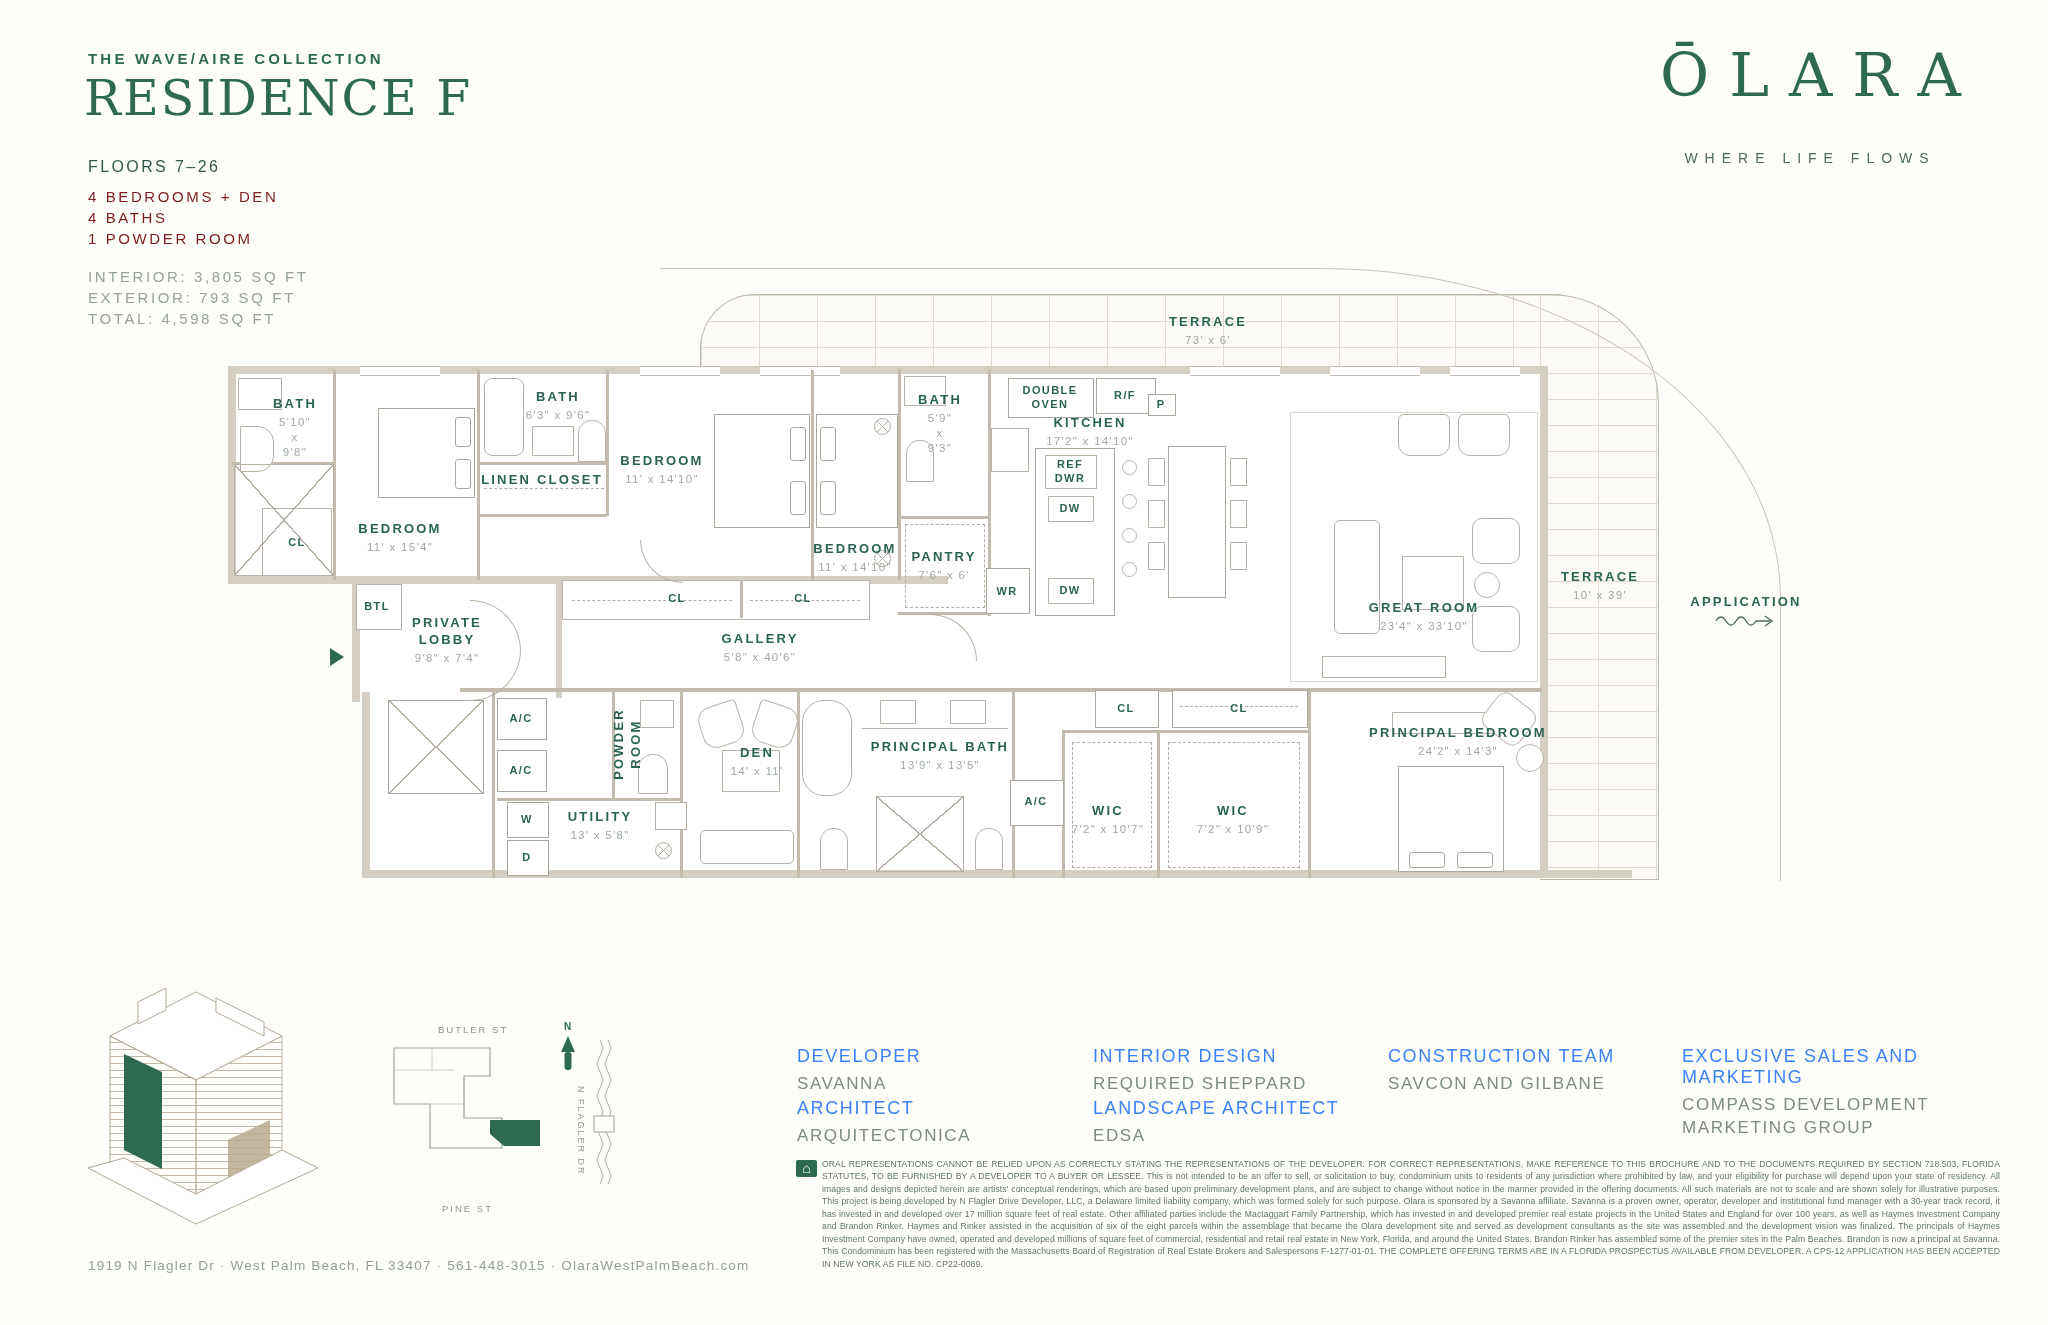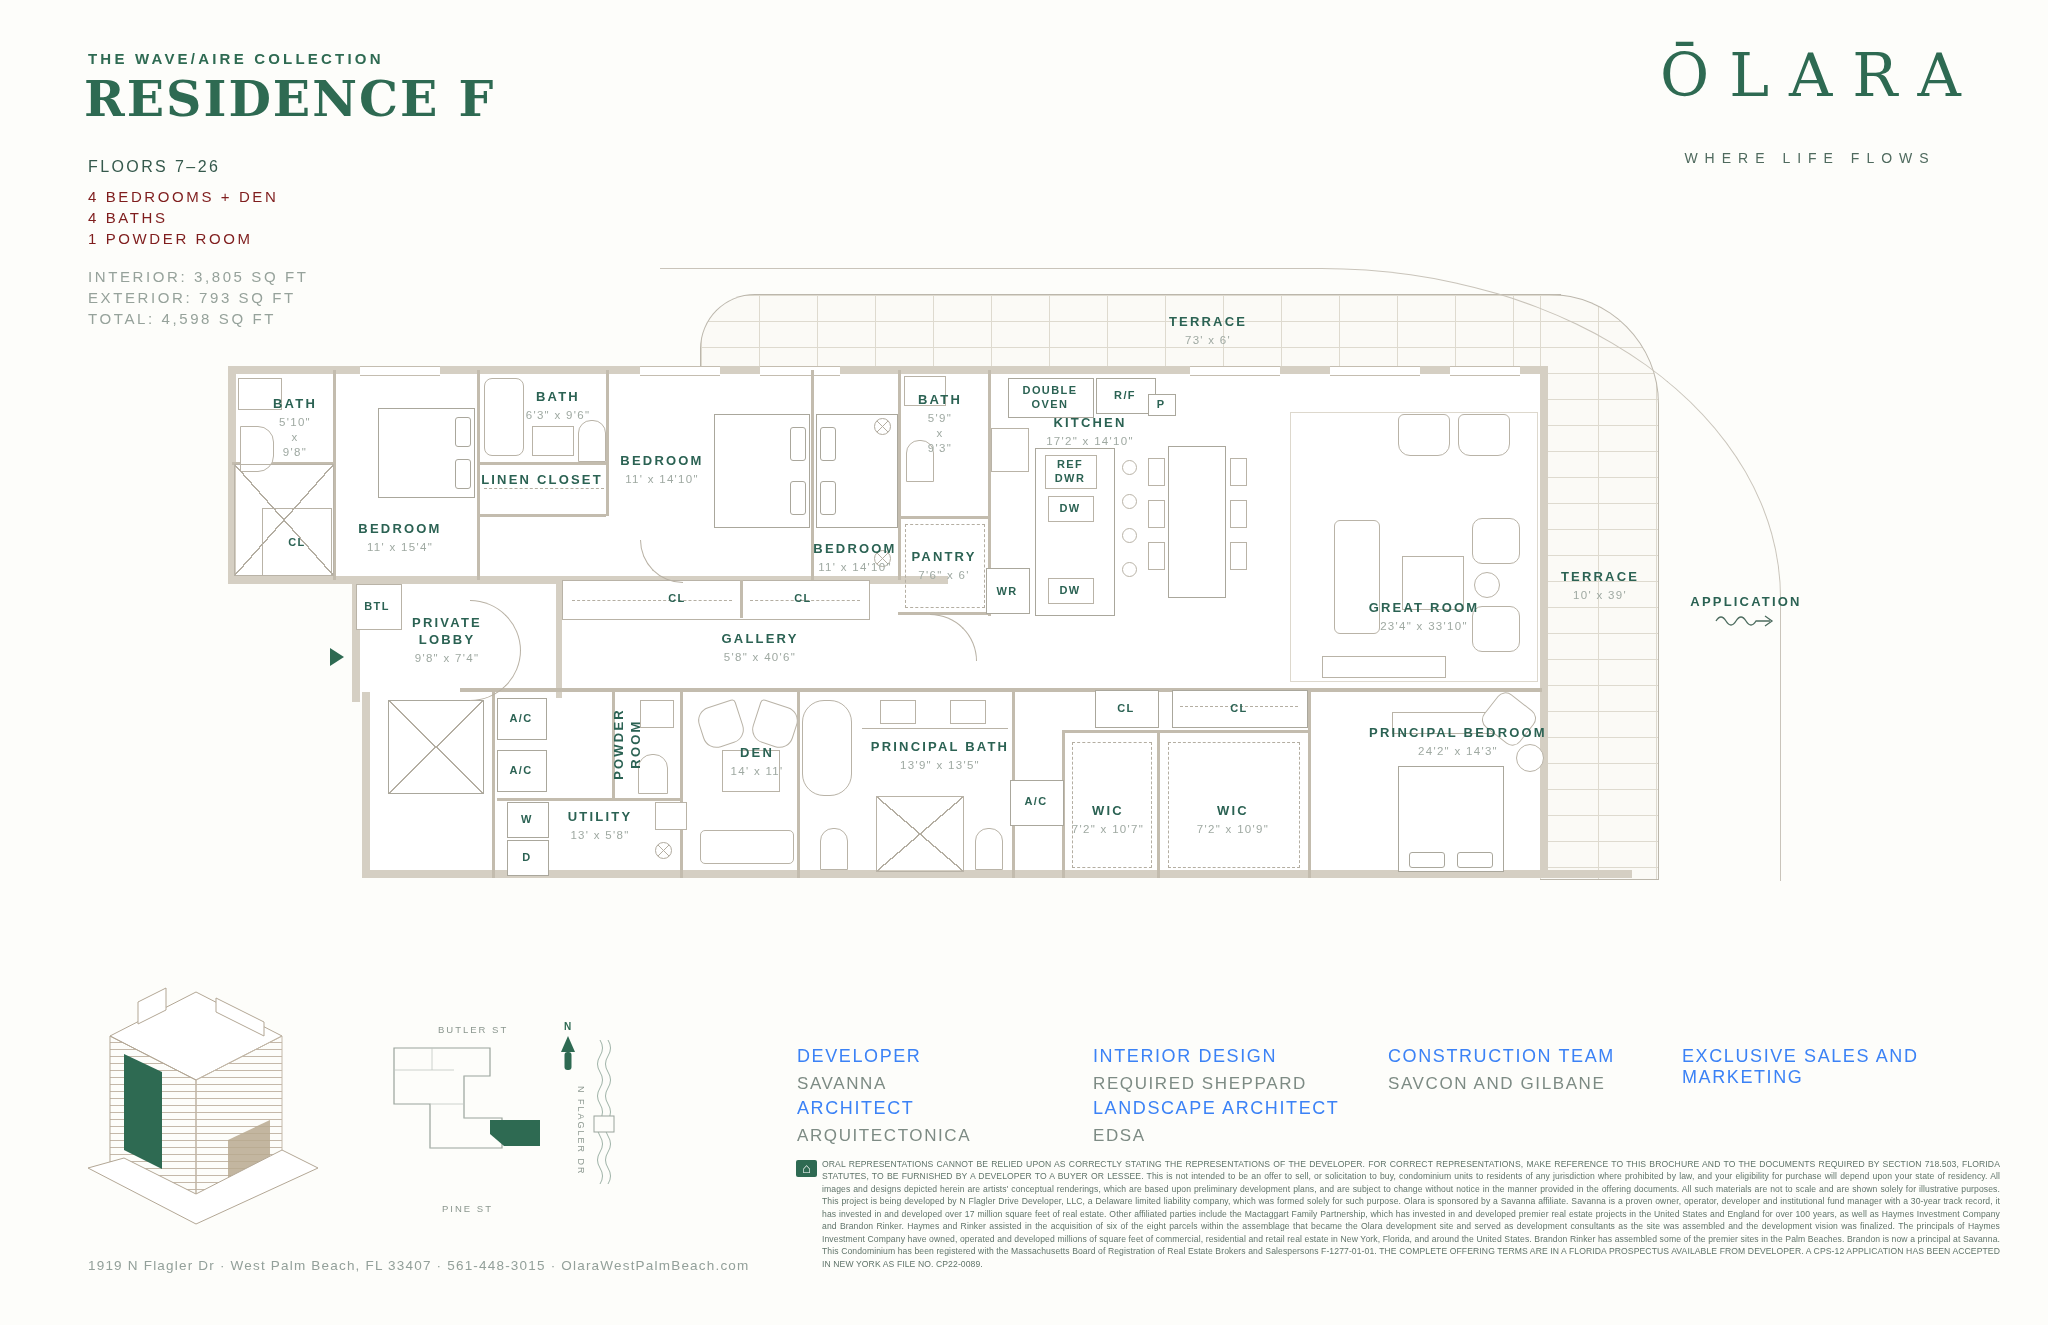--- a/index.html
+++ b/index.html
@@ -2,21 +2,21 @@
 <html><head>
 <meta charset="utf-8">
 <style>
   html,body{margin:0;padding:0}
   body{width:2048px;height:1325px;position:relative;background:#fdfdfa;overflow:hidden;
        font-family:"Liberation Sans",sans-serif;-webkit-font-smoothing:antialiased}
   .abs{position:absolute}
   
   .collection{left:88px;top:50px;font-size:15px;letter-spacing:3.2px;font-weight:700;color:#2e6a52}
   .residence{left:84px;top:70px;font-family:"DejaVu Serif","Liberation Serif",serif;font-size:49px;
-             letter-spacing:2px;color:#2e6a52;font-weight:700}
+             letter-spacing:2px;color:#2e6a52;font-weight:400}
   .floors{left:88px;top:158px;font-size:16px;letter-spacing:2.4px;font-weight:400;color:#35594c}
   .features{left:88px;top:186px;font-size:15px;letter-spacing:2.6px;color:#7f1d1d;line-height:21px;white-space:pre-line}
   .areas{left:88px;top:266px;font-size:15px;letter-spacing:2.6px;color:#96a29b;line-height:21px;white-space:pre-line}
   .logo{left:1640px;top:40px;width:340px;text-align:center;font-family:"DejaVu Serif","Liberation Serif",serif;
         font-size:60px;letter-spacing:20px;color:#2e6a52;text-indent:20px}
   .tagline{left:1640px;top:150px;width:340px;text-align:center;font-size:14px;letter-spacing:7px;color:#4f6a5e}
   
   .wall{position:absolute;background:#d5cfc3}
   .part{position:absolute;background:#c3bcae}
   .white{position:absolute;background:#fff}
@@ -428,17 +428,19 @@
 <div class="credit" style="left:1093px;top:1098px">
   <div class="crole">LANDSCAPE ARCHITECT</div>
   <div class="cname">EDSA</div>
 </div>
 <div class="credit" style="left:1388px;top:1046px">
   <div class="crole">CONSTRUCTION TEAM</div>
   <div class="cname">SAVCON AND GILBANE</div>
 </div>
 <div class="credit" style="left:1682px;top:1046px">
   <div class="crole">EXCLUSIVE SALES AND MARKETING</div>
+  <div class="cname">COMPASS DEVELOPMENT
+MARKETING GROUP</div>
 </div>
 
 <div class="abs houseicon">⌂</div>
 <div class="abs disclaimer">ORAL REPRESENTATIONS CANNOT BE RELIED UPON AS CORRECTLY STATING THE REPRESENTATIONS OF THE DEVELOPER. FOR CORRECT REPRESENTATIONS, MAKE REFERENCE TO THIS BROCHURE AND TO THE DOCUMENTS REQUIRED BY SECTION 718.503, FLORIDA STATUTES, TO BE FURNISHED BY A DEVELOPER TO A BUYER OR LESSEE. This is not intended to be an offer to sell, or solicitation to buy, condominium units to residents of any jurisdiction where prohibited by law, and your eligibility for purchase will depend upon your state of residency. All images and designs depicted herein are artists' conceptual renderings, which are based upon preliminary development plans, and are subject to change without notice in the manner provided in the offering documents. All such materials are not to scale and are shown solely for illustrative purposes. This project is being developed by N Flagler Drive Developer, LLC, a Delaware limited liability company, which was formed solely for such purpose. Olara is sponsored by a Savanna affiliate. Savanna is a proven owner, operator, developer and institutional fund manager with a 30-year track record, it has invested in and developed over 17 million square feet of real estate. Other affiliated parties include the Mactaggart Family Partnership, which has invested in and developed premier real estate projects in the United States and England for over 100 years, as well as Haymes Investment Company and Brandon Rinker. Haymes and Rinker assisted in the acquisition of six of the eight parcels within the assemblage that became the Olara development site and served as development consultants as the site was assembled and the development vision was finalized. The principals of Haymes Investment Company have owned, operated and developed millions of square feet of commercial, residential and retail real estate in New York, Florida, and around the United States. Brandon Rinker has assembled some of the premier sites in the Palm Beaches. Brandon is now a principal at Savanna. This Condominium has been registered with the Massachusetts Board of Registration of Real Estate Brokers and Salespersons F-1277-01-01. THE COMPLETE OFFERING TERMS ARE IN A FLORIDA PROSPECTUS AVAILABLE FROM DEVELOPER. A CPS-12 APPLICATION HAS BEEN ACCEPTED IN NEW YORK AS FILE NO. CP22-0089.</div>
 <div class="abs address">1919 N Flagler Dr   ·   West Palm Beach, FL 33407   ·   561-448-3015   ·   OlaraWestPalmBeach.com</div>
 
 </body></html>

